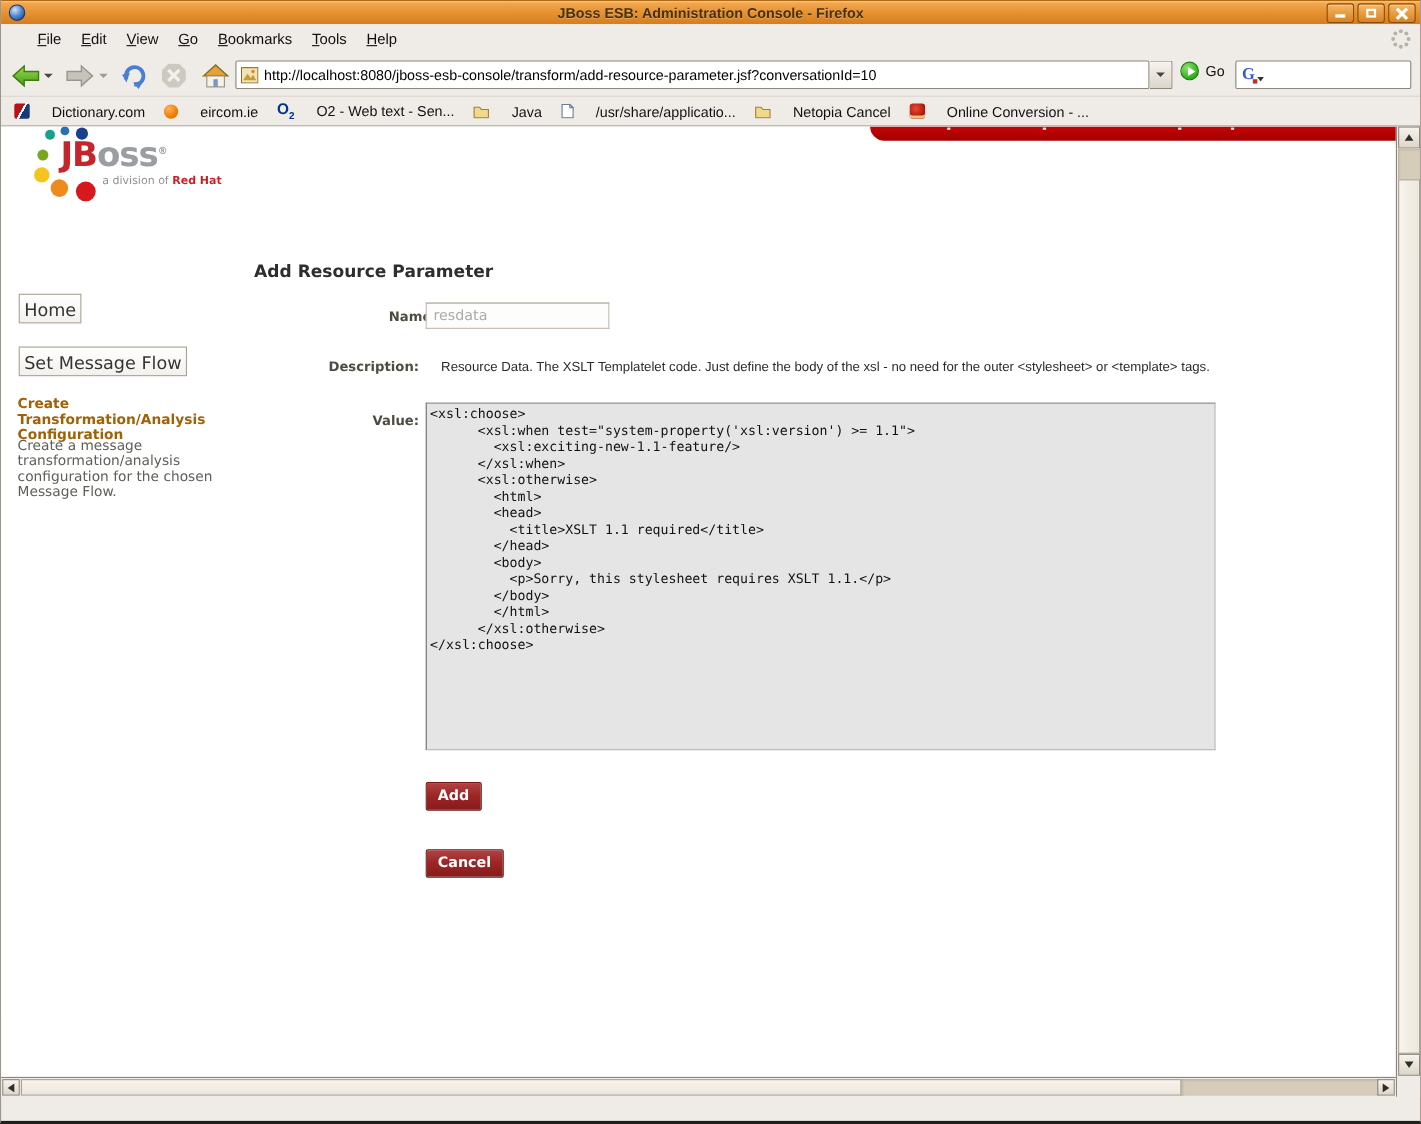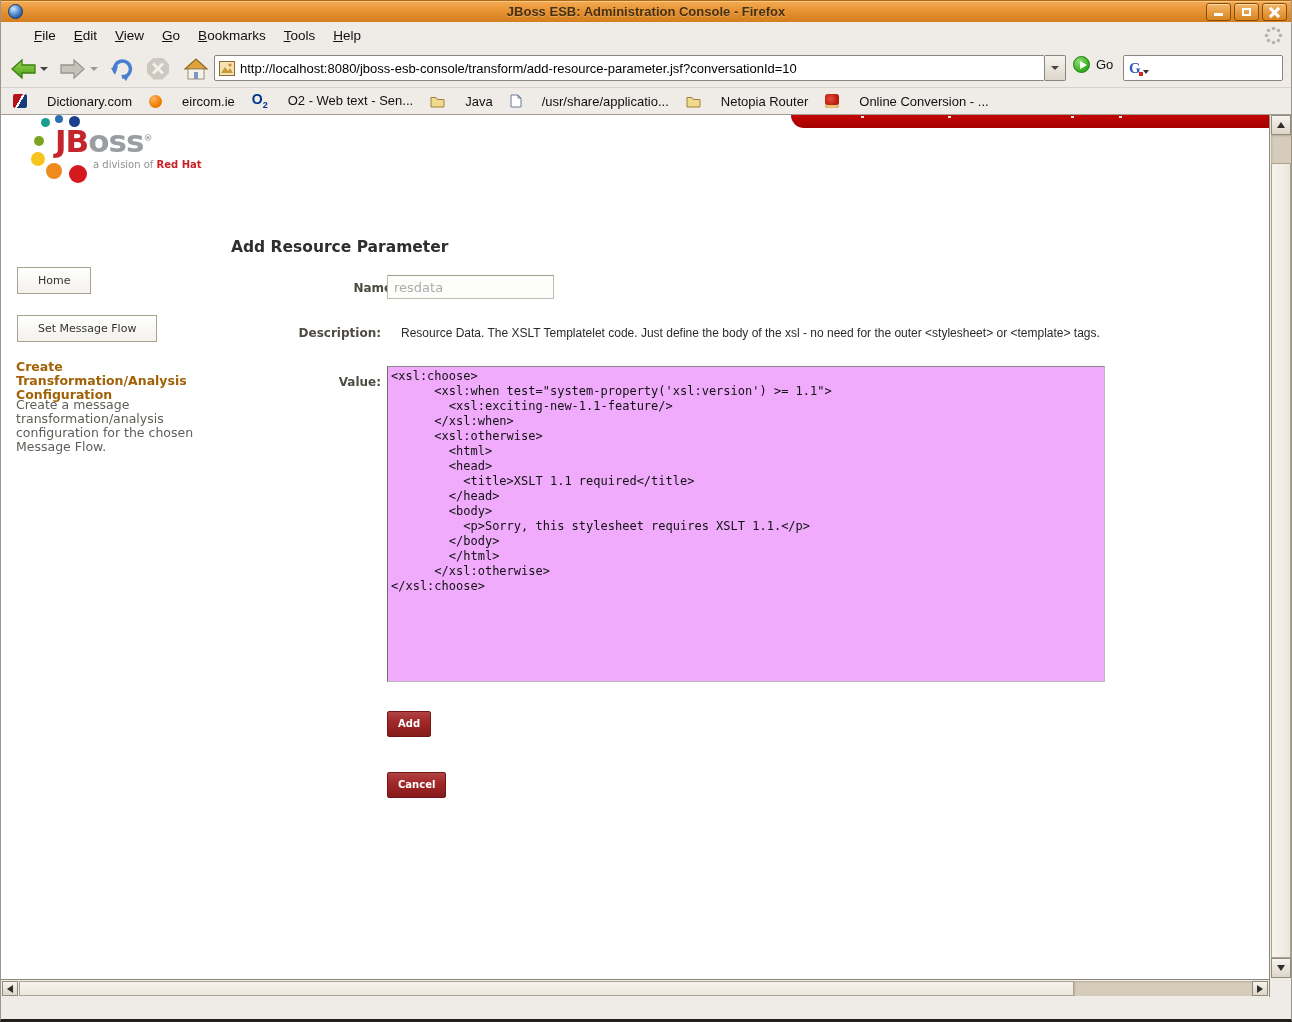--- a/index.html
+++ b/index.html
@@ -86,40 +86,40 @@
   .logo { position:absolute; left:24px; top:0; width:180px; height:68px; }
   .dot { position:absolute; border-radius:50%; }
   .brand { position:absolute; left:30px; top:8px; font-size:31px; font-weight:bold; letter-spacing:-1px;
     font-family:"DejaVu Sans",sans-serif; }
   .brand .jb { color:#c5262c; } .brand .oss { color:#9a9da1; }
   .brand sup { font-size:9px; color:#9a9da1; letter-spacing:0; }
   .tagline { position:absolute; left:68px; top:44px; font-size:10px; color:#8f9194; }
   .tagline b { color:#cc2027; }
   .page-heading { position:absolute; left:230px; top:123px; font-size:15.5px; font-weight:bold; color:#2e2e2e; }
   
-  .side-btn { position:absolute; left:16px; height:27px; padding:4px 20px; font-size:11px; color:#333;
+  .side-btn { position:absolute; left:16px; height:27px; padding:4px 4px; font-size:16px; color:#333;
     background:linear-gradient(#ffffff,#f3f1ec); border:1px solid #a9a291; cursor:default;
     font-family:"DejaVu Sans",sans-serif; }
   .side-title { position:absolute; left:15px; top:245px; width:215px; font-size:12.5px; font-weight:bold;
     color:#a16207; line-height:14px; }
   .side-body { position:absolute; left:15px; top:283px; width:185px; font-size:12.5px; color:#5f5d57;
     line-height:14px; }
   
   .form-label { position:absolute; font-size:12px; font-weight:bold; color:#4e4c42; text-align:right; }
   .name-input { position:absolute; left:386px; top:160px; width:167px; height:24px;
     border:1px solid #c2bab0; border-top-color:#a39a8e; background:#fdfdfc; color:#ababab;
     font-size:13px; padding:0 6px; font-family:"DejaVu Sans",sans-serif; outline:none; }
   .desc-text { position:absolute; left:400px; top:211px; width:732px; font-size:12px; color:#2b2b2b;
     line-height:15px; font-family:"Liberation Sans",sans-serif; }
   .value-area { position:absolute; left:386px; top:251px; width:718px; height:316px;
     border:1px solid #b9b9b9; border-left:1px solid #6e6e6e; border-top:1px solid #8a8a8a;
-    background:#f0abfc; color:#111; font-family:"DejaVu Sans Mono",monospace; font-size:12px;
+    background:#e5e5e5; color:#111; font-family:"DejaVu Sans Mono",monospace; font-size:12px;
     line-height:15px; padding:2px 3px; white-space:pre; resize:none; outline:none; overflow:hidden; }
   .red-btn { position:absolute; left:386px; height:26px; padding:3px 10px 5px; color:#fff;
-    font-size:10px; font-weight:bold; border:1px solid #741414; border-radius:2px;
+    font-size:13px; font-weight:bold; border:1px solid #741414; border-radius:2px;
     background:linear-gradient(#b04343,#9e2626 45%,#871b1b); cursor:default;
     font-family:"DejaVu Sans",sans-serif; }
   
   .vscroll { position:absolute; left:1268px; top:115px; width:23px; height:882px; background:#efebe7;
     border-left:1px solid #8d8779; }
   .sbtn { position:absolute; background:linear-gradient(#f6f3ed,#ddd6c9); border:1px solid #928c7e;
     display:flex; align-items:center; justify-content:center; }
   .tri-up { width:0;height:0;border-left:4px solid transparent;border-right:4px solid transparent;border-bottom:6px solid #2f2d28; }
   .tri-down { width:0;height:0;border-left:4px solid transparent;border-right:4px solid transparent;border-top:6px solid #2f2d28; }
   .tri-left { width:0;height:0;border-top:4px solid transparent;border-bottom:4px solid transparent;border-right:6px solid #2f2d28; }
@@ -270,21 +270,21 @@
       <svg width="12" height="14" viewBox="0 0 12 14">
         <path d="M1 1 H8 L11 4 V13 H1 Z" fill="#fff" stroke="#6b7a99"></path>
         <path d="M8 1 L8 4 L11 4 Z" fill="#d7dfeb" stroke="#6b7a99"></path>
       </svg>
       <span>/usr/share/applicatio...</span>
     </span>
     <span class="bookmark">
       <svg width="15" height="13" viewBox="0 0 15 13">
         <path d="M1 2.5 H6 L7.5 4.5 H14 V12 H1 Z" fill="#f0d98c" stroke="#a08138"></path>
       </svg>
-      <span>Netopia Router</span>
+      <span>Netopia Cancel</span>
     </span>
     <span class="bookmark">
       <span class="fav-oc"></span>
       <span>Online Conversion - ...</span>
     </span>
   </div>
 
   <div class="page">
 
     <div class="banner">

